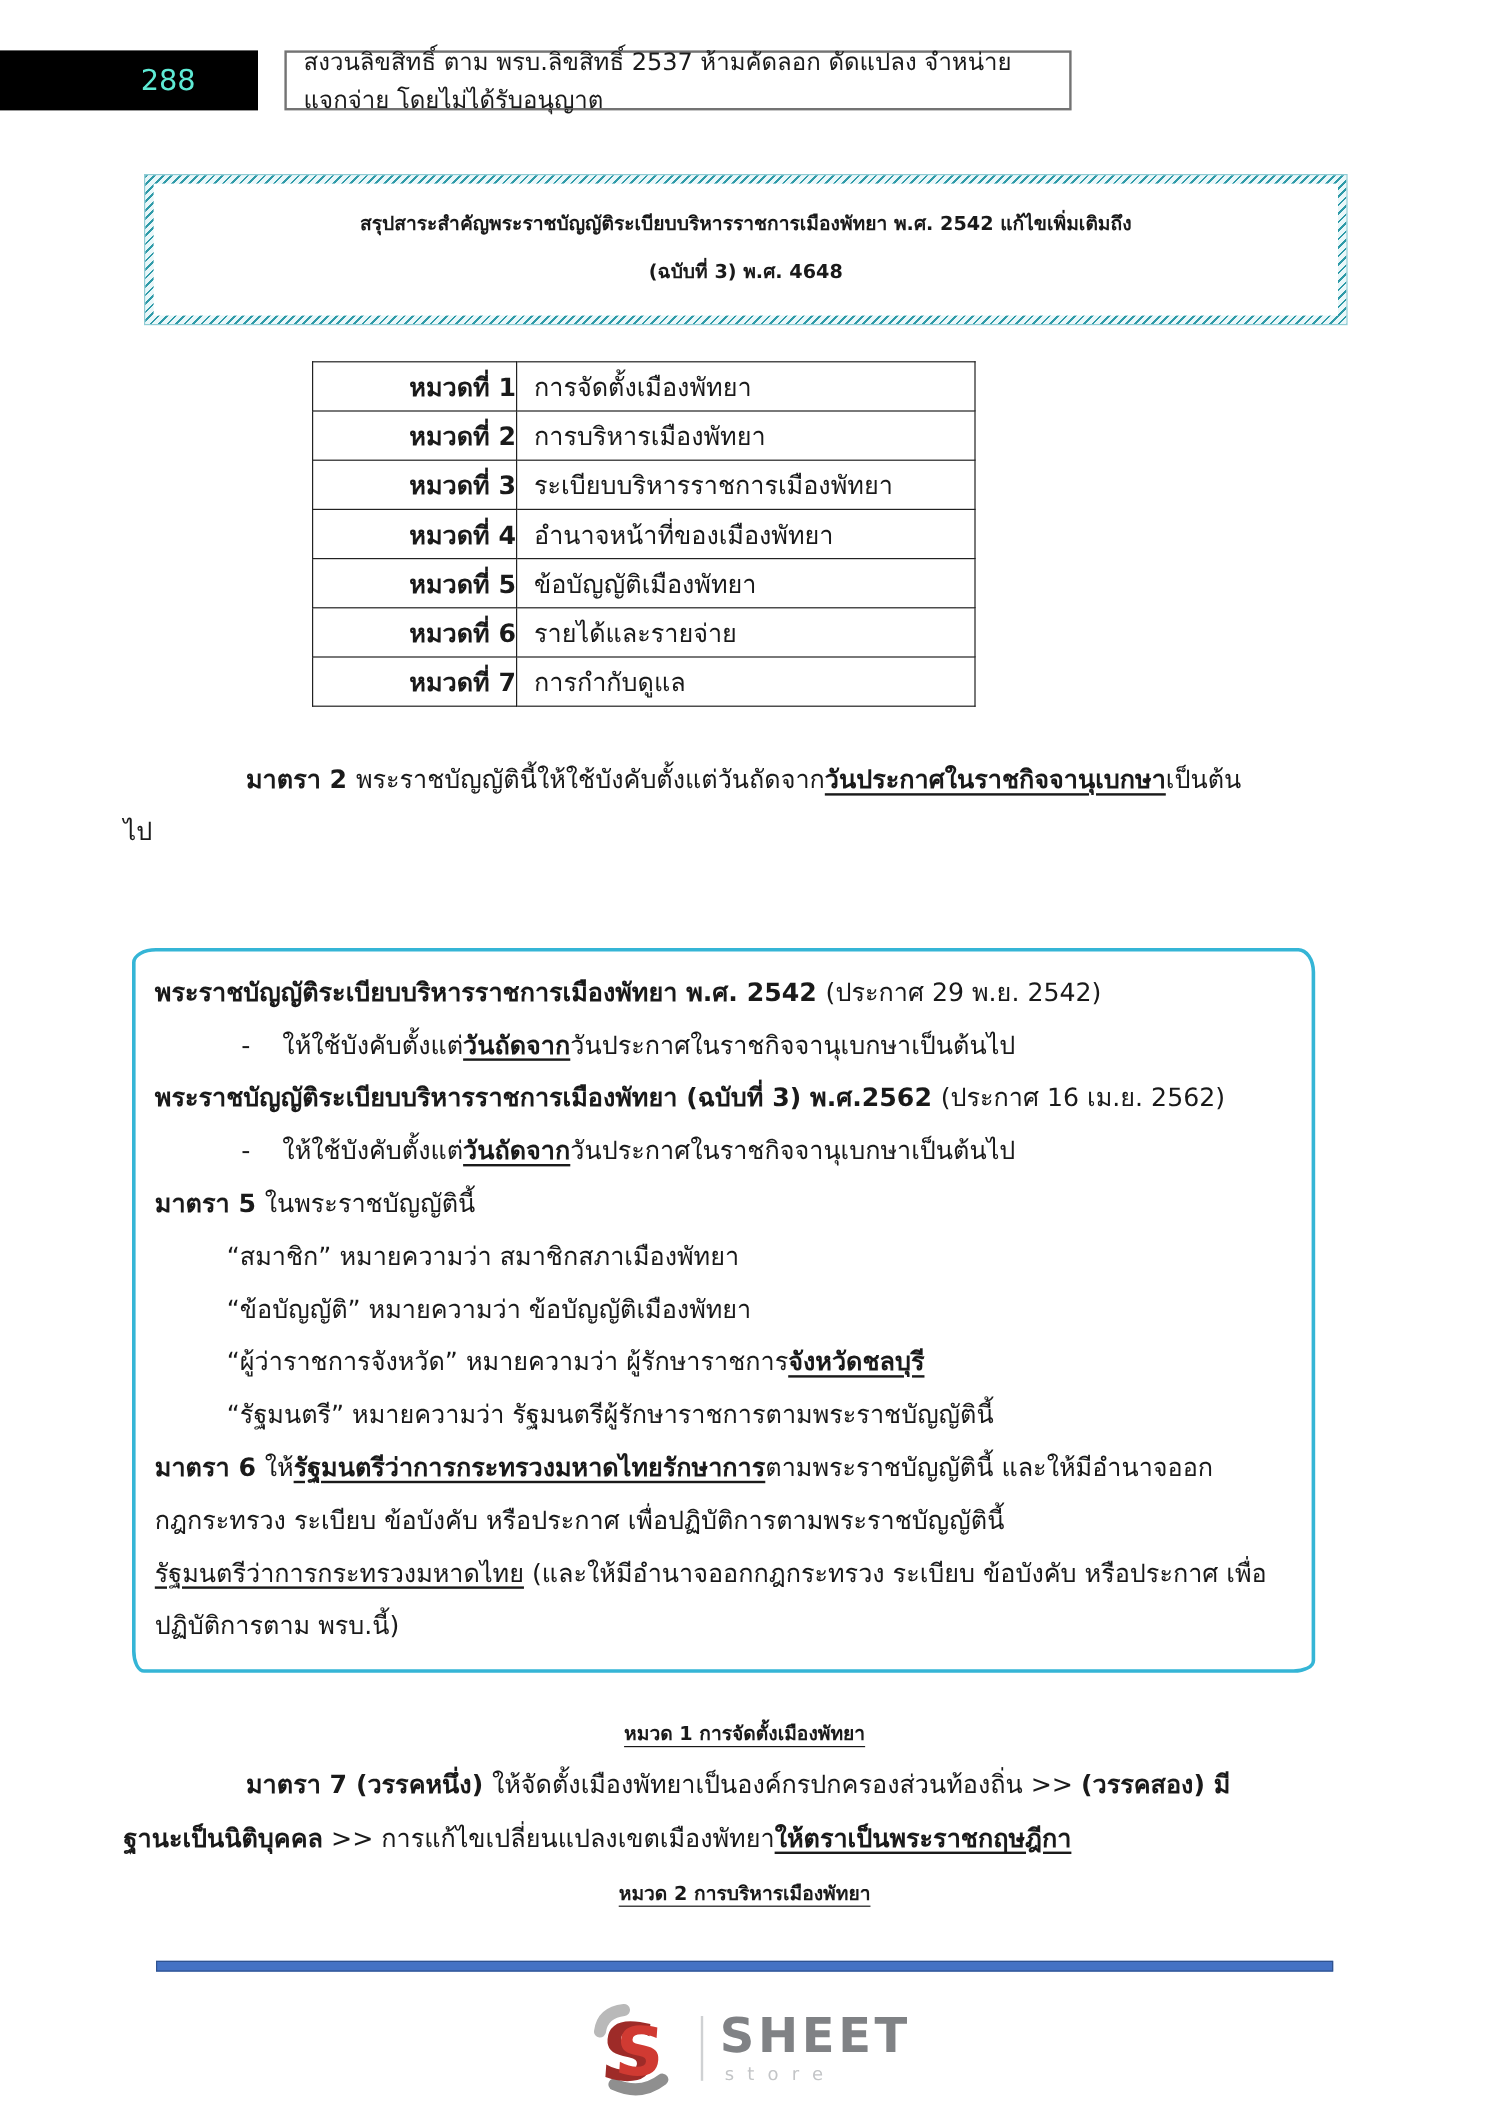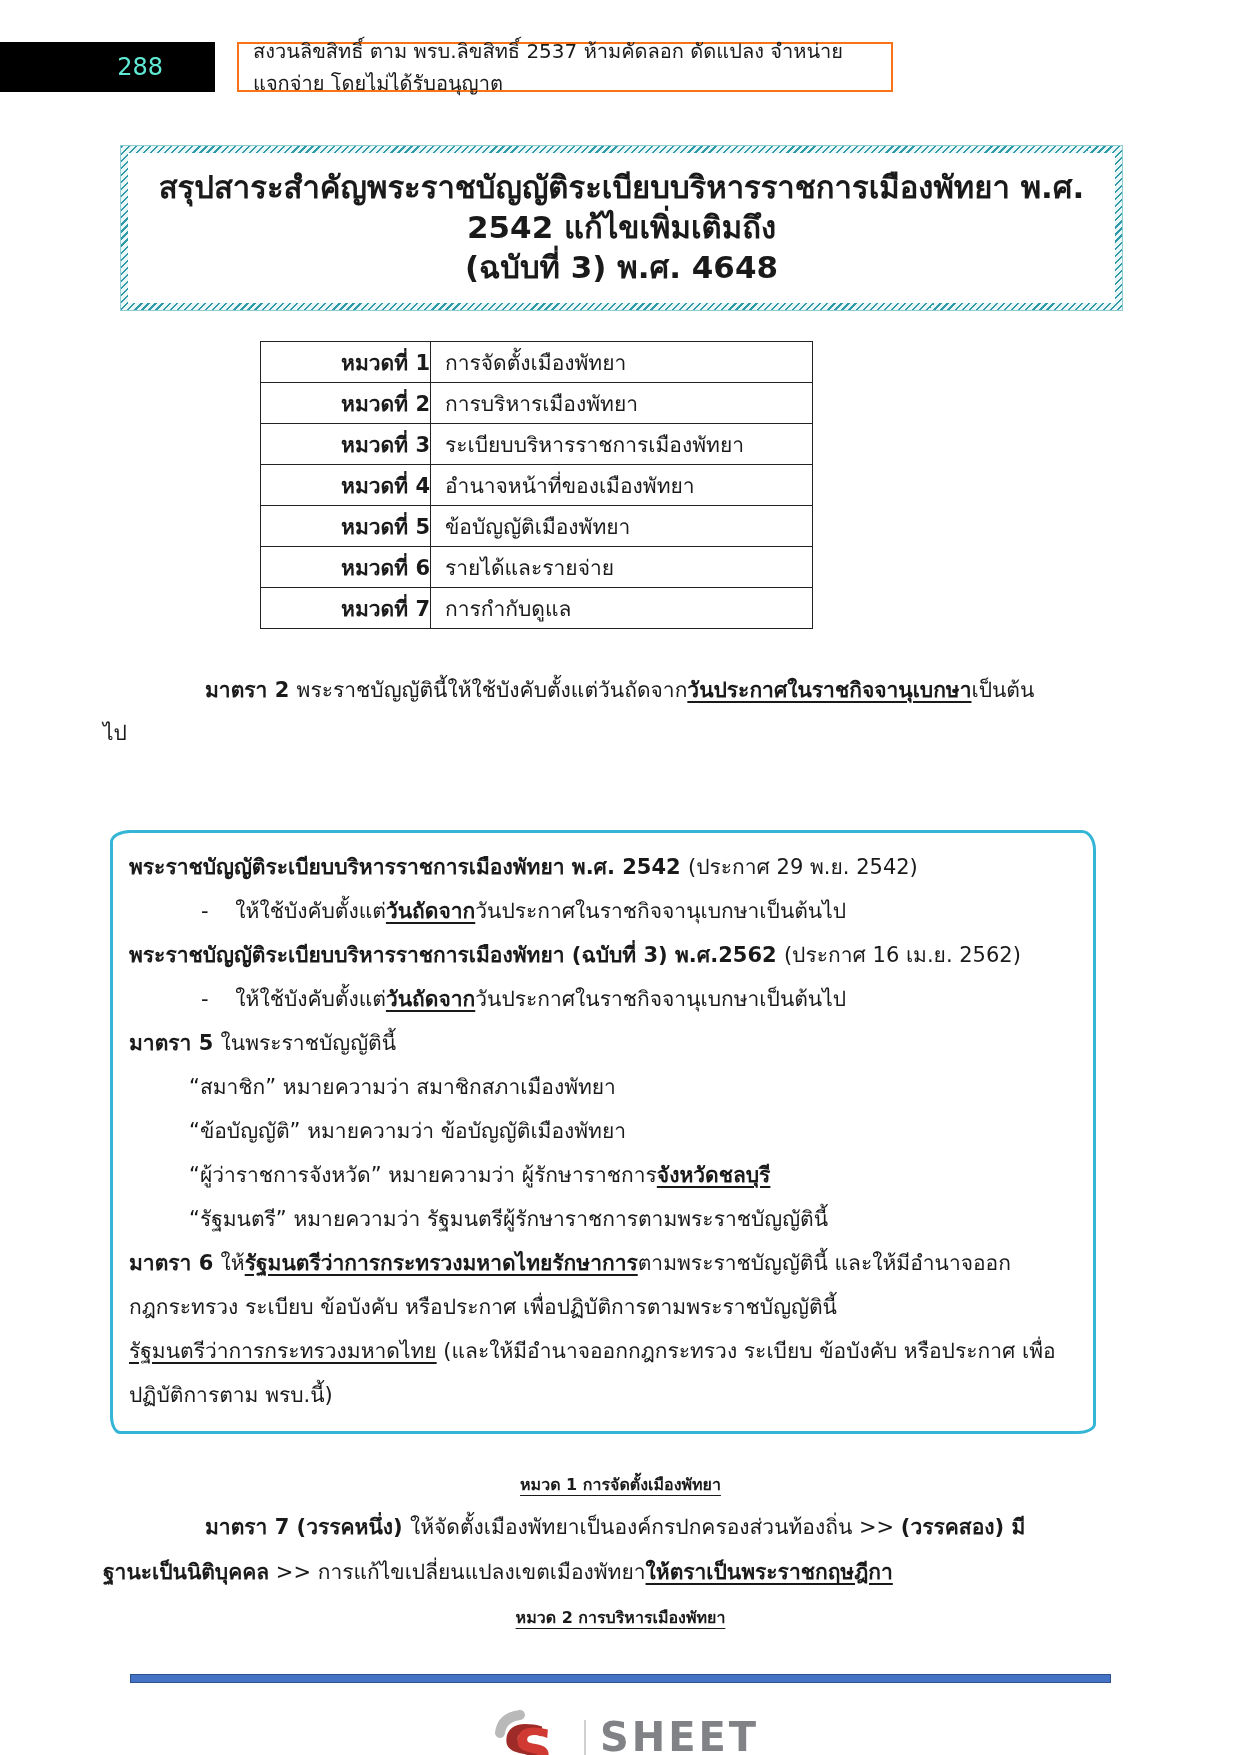--- a/index.html
+++ b/index.html
@@ -8,29 +8,29 @@
   .page { width:1241px; height:1755px; background:#fff; overflow:hidden; position:relative; }
 
   .b { font-weight:bold; }
   .u { text-decoration:underline; text-underline-offset:4px; }
 
   
   .top-row { display:flex; margin-top:42px; }
   .page-num-box { width:215px; height:50px; background:#000; color:#5eead4;
     display:flex; align-items:center; justify-content:flex-end; padding-right:52px;
     font-size:24px; }
-  .copyright-box { margin-left:22px; width:656px; height:50px; border:2px solid #f97316;
+  .copyright-box { margin-left:22px; width:656px; height:50px; border:2px solid #737373;
     display:flex; align-items:center; justify-content:center; font-size:20px; padding:0 14px; }
 
   
   .title-box { margin:53px 0 0 120px; width:1003px;
     background:repeating-linear-gradient(135deg,#2e9aa8 0 1.6px,#e9f7f9 1.6px 5px);
     border:1px solid #8fccd4; padding:7px; }
   .title-inner { background:#ffffff; padding:14px 20px 16px 20px; text-align:center; }
-  .title-line { font-size:31px; font-weight:bold; line-height:40px; }
+  .title-line { font-size:16px; font-weight:bold; line-height:40px; }
 
   
   .chapters { margin:30px 0 0 260px; border-collapse:collapse; }
   .chapters td { border:1.5px solid #222; height:41px; font-size:21px; vertical-align:middle; }
   .chapters td.c1 { width:170px; text-align:right; font-weight:bold; }
   .chapters td.c2 { width:382px; padding-left:14px; }
 
   
   .para { margin-left:103px; margin-right:95px; font-size:21px; line-height:43px; }
   .sec2 { margin-top:40px; }

